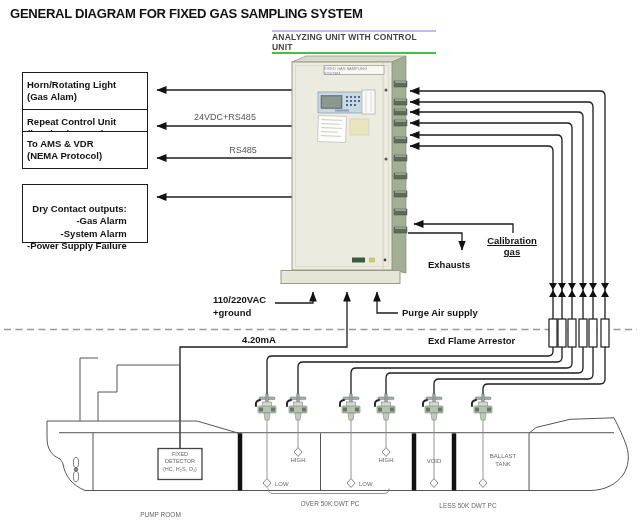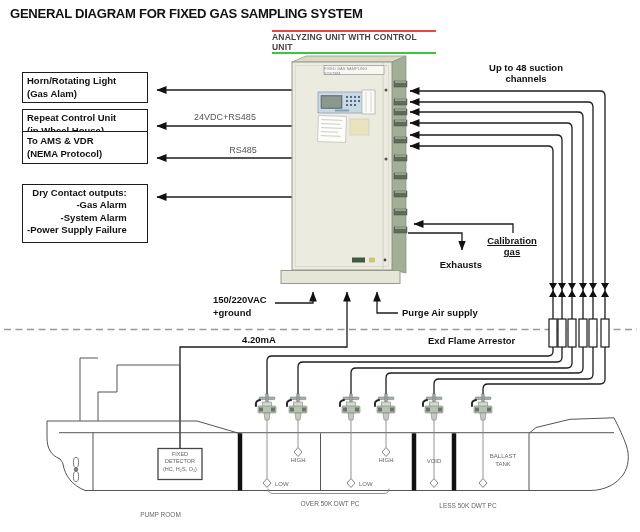--- a/index.html
+++ b/index.html
@@ -1,24 +1,24 @@
 <!DOCTYPE html>
 <html><head>
 <meta charset="utf-8">
 <style>
   html,body{margin:0;padding:0;background:#fff;}
   #stage{position:relative;width:640px;height:532px;background:#fff;overflow:hidden;
          font-family:"Liberation Sans",sans-serif;color:#111;}
   .abs{position:absolute;}
   .pre{white-space:pre-line;}
   #title{left:10px;top:6px;font-size:13.5px;font-weight:800;letter-spacing:-0.3px;transform:scaleX(.97);transform-origin:left top;}
-  #banner{left:272px;top:30px;width:164px;height:20px;border-top:2px solid #ef4444;border-bottom:2px solid #3fc43f;
+  #banner{left:272px;top:30px;width:164px;height:20px;border-top:2px solid #c4b5fd;border-bottom:2px solid #3fc43f;
           display:flex;align-items:center;justify-content:center;font-size:8.5px;font-weight:700;color:#444;letter-spacing:.2px;}
   .lbox{left:22px;width:126px;border:1.5px solid #1c1c1c;background:#fff;box-sizing:border-box;
-        font-size:9.5px;font-weight:700;line-height:1.3;padding:2px 4px;display:flex;align-items:center;}
+        font-size:9.5px;font-weight:700;line-height:1.3;padding:18px 4px;display:flex;align-items:center;}
   .wire{font-size:9px;color:#555;text-align:center;}
   .blbl{font-size:9.5px;font-weight:700;color:#111;line-height:1.2;}
   .ship-lbl{font-size:6px;color:#666;line-height:1.35;}
   #nameplate{left:324px;top:66px;width:60px;height:9px;font-size:4px;color:#889;display:flex;align-items:center;justify-content:center;overflow:hidden;}
   svg{position:absolute;left:0;top:0;}
 </style>
 </head>
 <body>
 
 <div id="stage">
@@ -232,30 +232,28 @@
   <div class="abs lbox pre" style="top:131px;height:33px;">To AMS &amp; VDR
 (NEMA Protocol)</div>
   <div class="abs lbox pre" style="top:184px;height:59px;align-items:flex-start;text-align:right;">Dry Contact outputs:
 -Gas Alarm
 -System Alarm
 -Power Supply Failure</div>
 
   <div class="abs wire" style="left:183px;top:112px;width:84px;">24VDC+RS485</div>
   <div class="abs wire" style="left:213px;top:145px;width:60px;">RS485</div>
 
-  <div class="abs blbl pre" style="left:213px;top:294px;width:70px;line-height:1.35;">150/220VAC
+  <div class="abs blbl pre" style="left:213px;top:294px;width:70px;line-height:1.35;">110/220VAC
 +ground</div>
   <div class="abs blbl" style="left:229px;top:334px;width:60px;text-align:center;">4.20mA</div>
   <div class="abs blbl" style="left:402px;top:307px;width:95px;">Purge Air supply</div>
   <div class="abs blbl" style="left:428px;top:335px;width:105px;">Exd Flame Arrestor</div>
-  <div class="abs blbl" style="left:428px;top:259px;width:54px;text-align:right;">Exhausts</div>
+  <div class="abs blbl" style="left:428px;top:259px;width:54px;text-align:left;">Exhausts</div>
   <div class="abs blbl pre" style="left:483px;top:235px;width:58px;text-align:center;text-decoration:underline;">Calibration
 gas</div>
-  <div class="abs blbl pre" style="left:471px;top:62px;width:110px;text-align:center;line-height:1.2;">Up to 48 suction
-channels</div>
 
   <div class="abs ship-lbl pre" style="left:158px;top:451px;width:44px;text-align:center;font-size:5.5px;">FIXED
 DETECTOR
 (HC, H₂S, O₂)</div>
   <div class="abs ship-lbl" style="left:284px;top:456px;width:28px;text-align:center;">HIGH</div>
   <div class="abs ship-lbl" style="left:275px;top:479.5px;width:30px;">LOW</div>
   <div class="abs ship-lbl" style="left:372px;top:456px;width:28px;text-align:center;">HIGH</div>
   <div class="abs ship-lbl" style="left:359px;top:479.5px;width:30px;">LOW</div>
   <div class="abs ship-lbl" style="left:419px;top:457px;width:30px;text-align:center;">VOID</div>
   <div class="abs ship-lbl pre" style="left:480px;top:452px;width:46px;text-align:center;">BALLAST

